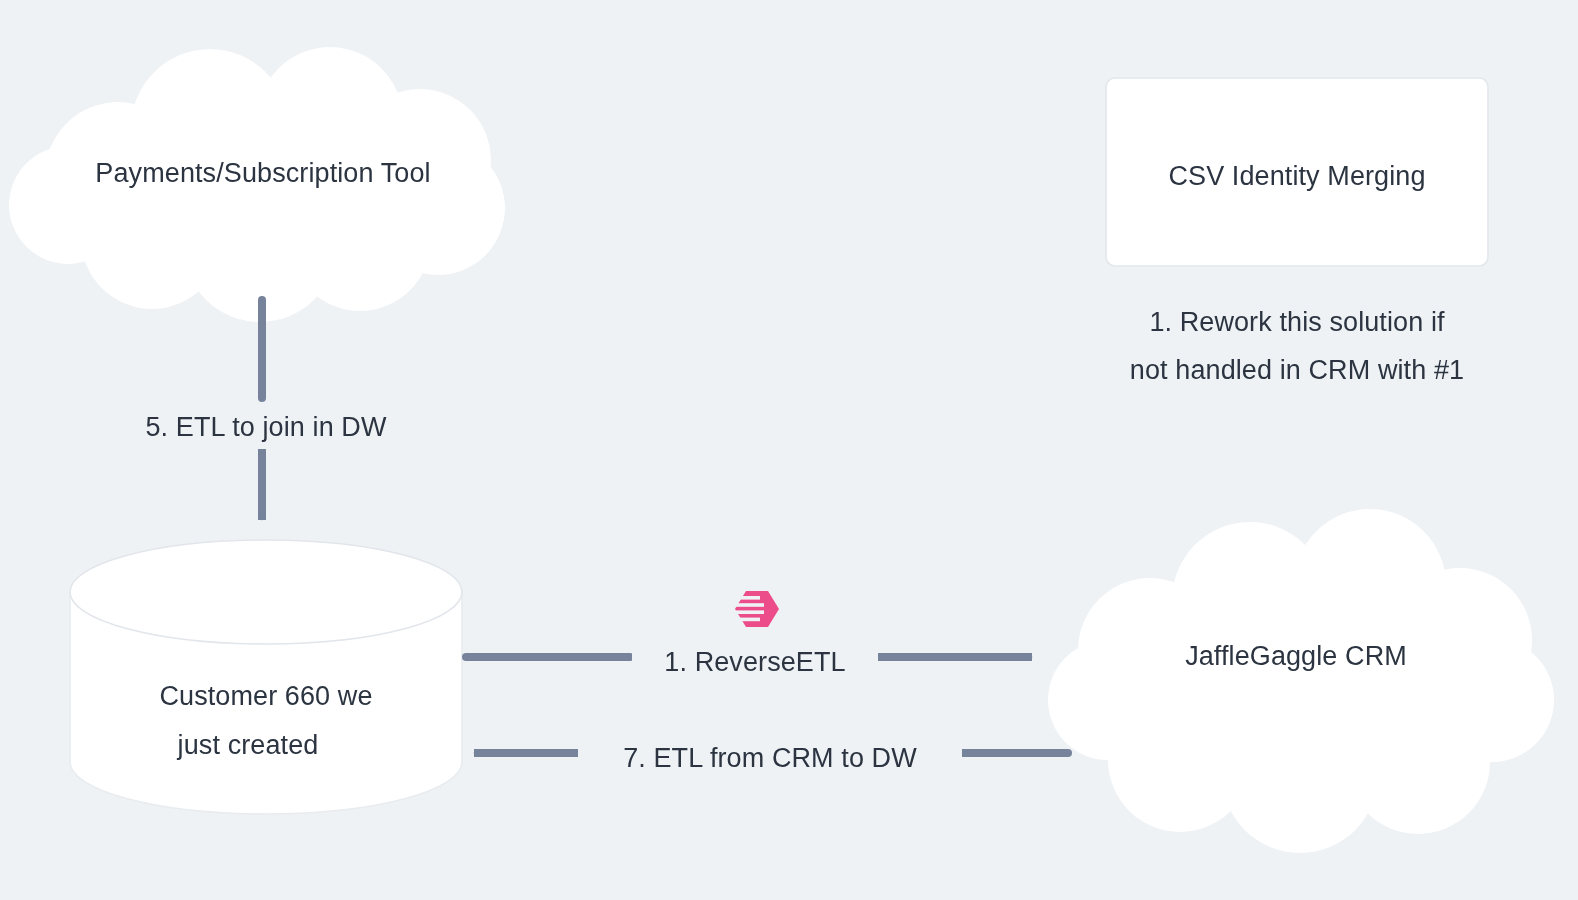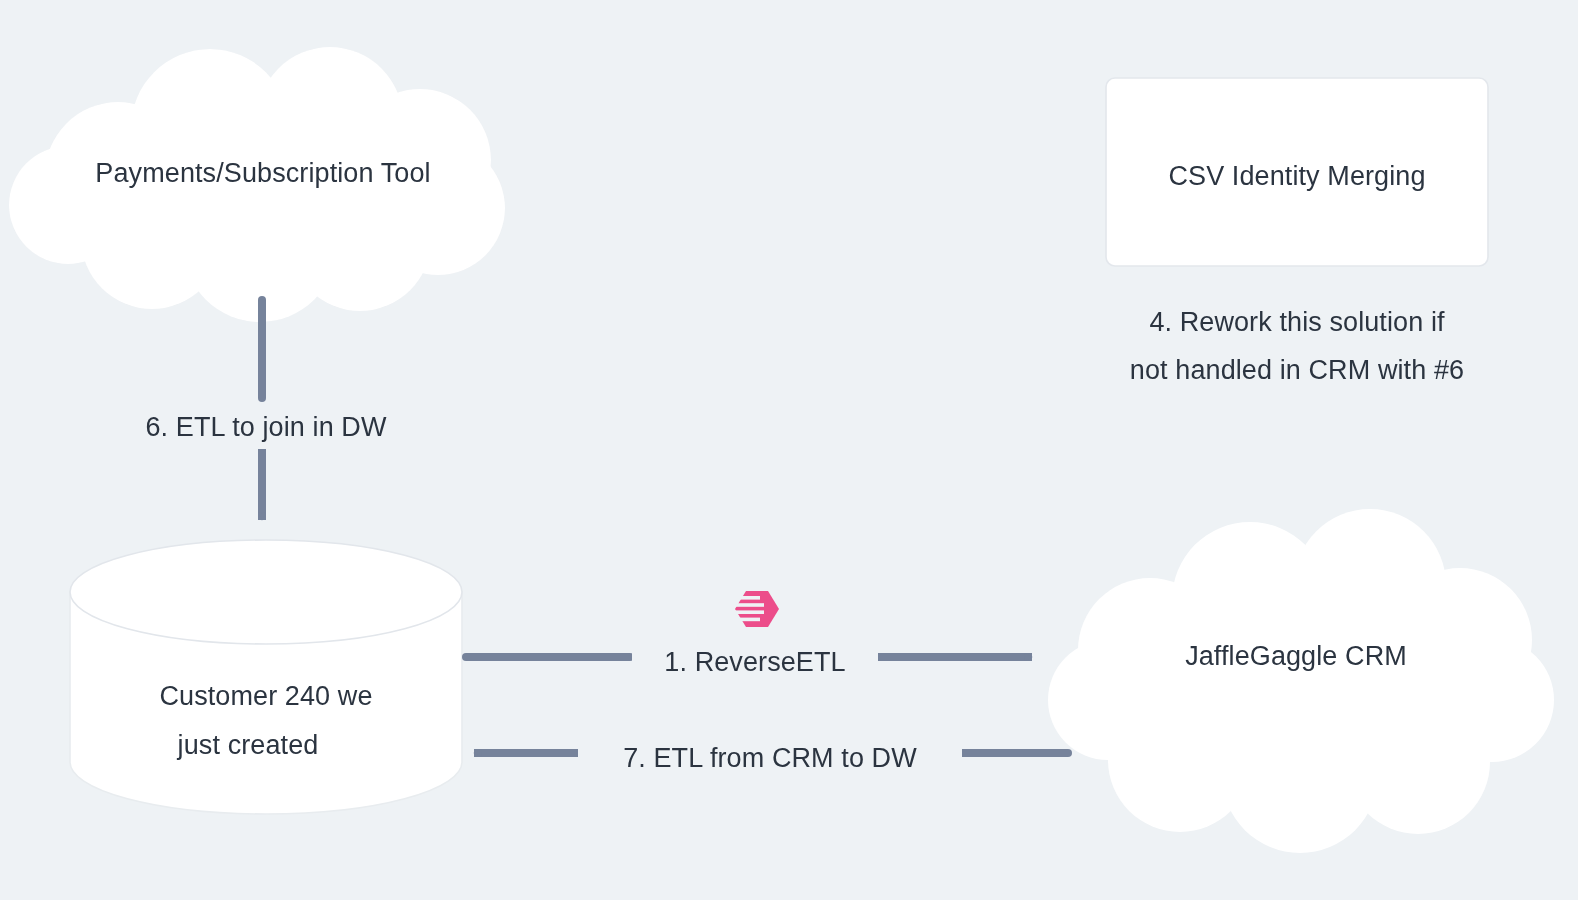--- a/index.html
+++ b/index.html
@@ -150,25 +150,25 @@
     <rect x="0" y="17.2" width="31" height="3.6"></rect>
     <rect x="0" y="24.4" width="31" height="3.6"></rect>
     <rect x="0" y="31.6" width="27" height="3.6"></rect>
   </g>
 </svg>
 
 <div class="node-label" style="left:18px; top:155px; width:490px;text-align:center;">Payments/Subscription Tool</div>
 
 <div class="node-label" style="left:1106px; top:158px; width:382px;text-align:center;">CSV Identity Merging</div>
 
-<div class="node-label" style="left:70px; top:678px; width:392px;">Customer 240 we</div>
+<div class="node-label" style="left:70px; top:678px; width:392px;">Customer 660 we</div>
 <div class="node-label" style="left:52px; top:727px; width:392px;">just created</div>
 
 <div class="node-label" style="left:1100px; top:638px; width:392px;">JaffleGaggle CRM</div>
 
 <div class="edge-label" style="left:632px; top:641px; width:238px; padding:3px 4px;">1. ReverseETL</div>
 
-<div class="edge-label" style="left:110px; top:406px; width:304px; padding:3px 4px;">6. ETL to join in DW</div>
+<div class="edge-label" style="left:110px; top:406px; width:304px; padding:3px 4px;">5. ETL to join in DW</div>
 
 <div class="edge-label" style="left:578px; top:737px; width:376px; padding:3px 4px;">7. ETL from CRM to DW</div>
 
-<div class="free-text" style="left:1064px; top:298px; width:466px;">4. Rework this solution if</div>
-<div class="free-text" style="left:1064px; top:346px; width:466px;">not handled in CRM with #6</div>
+<div class="free-text" style="left:1064px; top:298px; width:466px;">1. Rework this solution if</div>
+<div class="free-text" style="left:1064px; top:346px; width:466px;">not handled in CRM with #1</div>
 
 </body></html>

